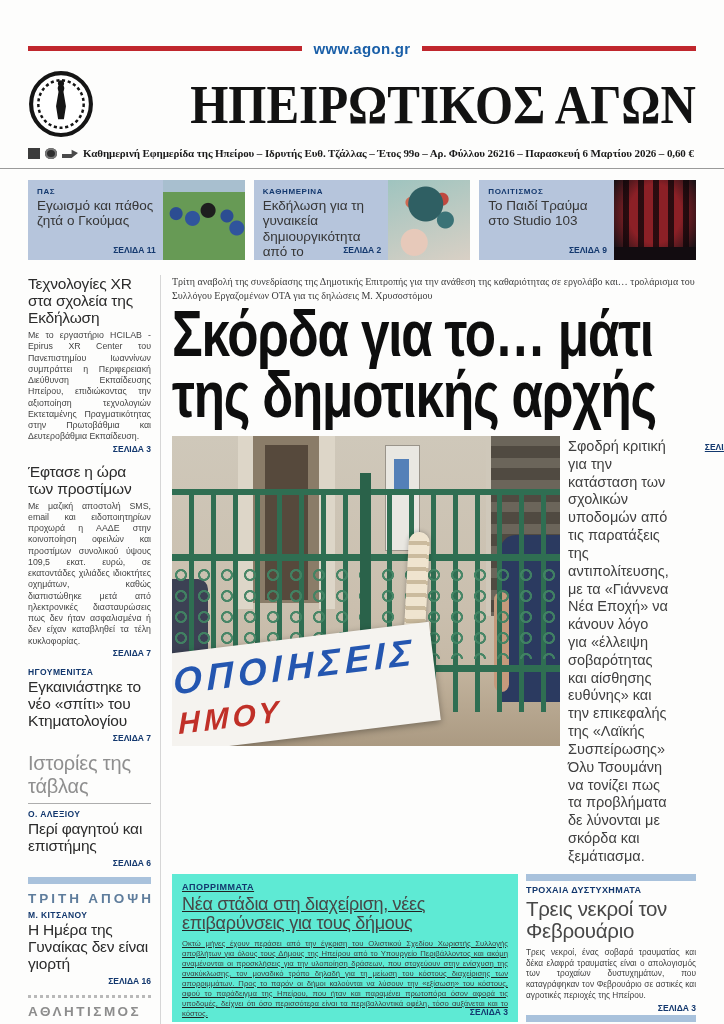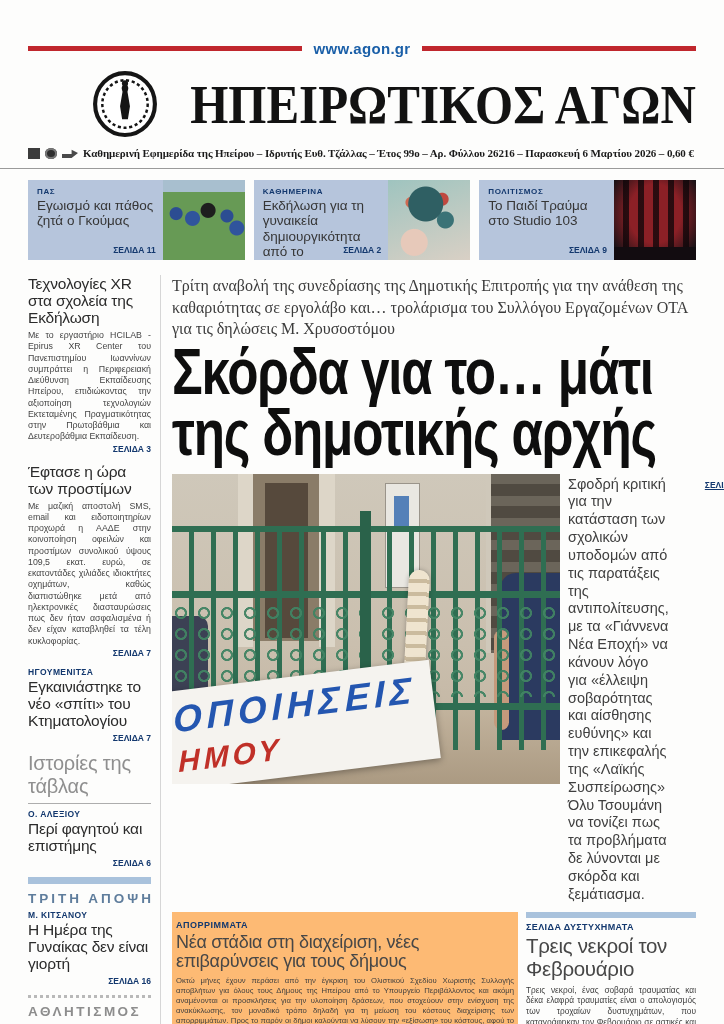--- a/index.html
+++ b/index.html
@@ -7,21 +7,21 @@
   body { font-family:"Liberation Sans", sans-serif; }
   .page {
     width:724px; height:1024px; margin:0 auto; background:#fdfdfc; color:#222;
     position:relative; overflow:hidden;
   }
   
   .topbar { display:flex; align-items:center; gap:12px; padding:40px 28px 0; }
   .redline { flex:1; height:5px; background:#c0272d; }
   .siteurl { font-weight:bold; font-size:15px; color:#1a5fa8; letter-spacing:.3px; }
   
-  .masthead { display:flex; align-items:center; justify-content:flex-end; gap:32px; padding:12px 28px 4px; }
+  .masthead { display:flex; align-items:center; justify-content:space-between; gap:32px; padding:12px 28px 4px; }
   .logo { width:66px; height:70px; flex-shrink:0; }
   .mast-title {
     font-family:"Liberation Serif", serif; font-weight:bold; font-size:49px; color:#121212;
     letter-spacing:0; white-space:nowrap; transform:scaleY(1.12); transform-origin:center;
   }
   
   .dateline { display:flex; align-items:center; gap:5px; padding:4px 28px 9px; border-bottom:1px solid #9a9a9a; }
   .stamp { display:inline-block; width:12px; height:11px; background:#3c3c3c; position:relative; }
   .stamp.s2 { border-radius:50%; background:#2e2e2e; box-shadow:inset 0 0 0 2px #777; }
   .stamp.s3 { background:#4a4a4a; clip-path:polygon(0 60%,60% 60%,60% 20%,100% 50%,60% 95%,0 95%); width:16px; }
@@ -61,21 +61,21 @@
   .lc-kicker { font-size:8.5px; font-weight:bold; color:#13386e; letter-spacing:.4px; margin-bottom:1px; }
   .lc-title { font-size:15.5px; line-height:1.1; color:#2b2b2b; letter-spacing:-.2px; margin-bottom:4px; }
   .lc-body { font-size:8.8px; line-height:1.28; color:#454545; text-align:justify; }
   .lc-page { text-align:right; font-size:8.5px; font-weight:bold; color:#13386e; margin-top:1px; }
   .lc-colhead { font-size:20px; line-height:1.12; color:#8f8f8f; border-bottom:1px solid #adadad; padding-bottom:6px; margin-bottom:5px; letter-spacing:-.2px; }
   .bluebar { height:7px; background:#a9c2dc; margin:7px 0; }
   .lc-section-blue { font-size:13.5px; font-weight:bold; color:#5f7d9c; letter-spacing:3px; margin:4px 0 4px; white-space:nowrap; }
   .lc-section-gray { font-size:13.5px; font-weight:bold; color:#8d8d8d; letter-spacing:2.5px; margin:4px 0 4px; white-space:nowrap; }
   .dotted { border-top:3px dotted #b9b9b9; margin:8px 0 6px; }
   
-  .deck { font-family:"Liberation Serif", serif; font-size:16px; line-height:1.35; color:#3c3c3c; margin-bottom:2px; }
+  .deck { font-family:"Liberation Serif", serif; font-size:10px; line-height:1.35; color:#3c3c3c; margin-bottom:2px; }
   .headline { color:#0e0e0e; }
   .headline .hline {
     font-weight:bold; font-size:64px; line-height:.96; letter-spacing:-1.5px;
     white-space:nowrap; transform:scaleX(.8); transform-origin:left center; width:125%;
   }
   
   .photo-row { display:flex; gap:8px; margin-top:9px; }
   .photo { width:388px; height:310px; flex-shrink:0; position:relative; overflow:hidden;
            background:linear-gradient(180deg,#cfc8ba 0%,#cabfae 55%,#bfb19c 100%); }
   .ph-pilaster-l { position:absolute; left:17%; top:0; width:4%; height:56%; background:#ddd6c8; }
@@ -105,21 +105,21 @@
   .ph-banner { position:absolute; left:-4%; bottom:-3%; width:74%; height:32%; background:#f5f3ef;
                transform:rotate(-7deg); transform-origin:left bottom; box-shadow:0 2px 7px rgba(0,0,0,.35);
                overflow:hidden; padding:8px 4px 0 26px; }
   .ph-banner-l1 { font-weight:bold; font-style:italic; font-size:37px; color:#2456b0; letter-spacing:5px; white-space:nowrap; transform:skewX(-6deg); }
   .ph-banner-l2 { font-weight:bold; font-style:italic; font-size:30px; color:#c03028; letter-spacing:4px; white-space:nowrap; transform:skewX(-6deg); margin-top:4px; }
   .side-col { flex:1; min-width:0; display:flex; flex-direction:row; padding-top:2px;gap:36px; }
   .side-text { font-size:14.5px; line-height:1.23; color:#3f3f3f; }
   .side-page { text-align:right; font-size:8.5px; font-weight:bold; color:#13386e; margin-top:4px;text-decoration:underline; }
   
   .bottom-row { display:flex; gap:8px; margin-top:8px; align-items:stretch; height:148px; }
-  .waste-box { flex:1; background:#fdba74; padding:8px 4px 6px; position:relative; min-width:0; }
+  .waste-box { flex:1; background:#5eead4; padding:8px 10px 6px; position:relative; min-width:0;text-decoration:underline; }
   .wb-kicker { font-size:9px; font-weight:bold; color:#13386e; letter-spacing:.5px; }
   .wb-title { font-size:18px; line-height:1.08; color:#474747; letter-spacing:-.3px; margin:3px 0 5px; }
   .wb-body { font-size:7.7px; line-height:1.3; color:#3e3e3e; text-align:justify; }
   .wb-page { position:absolute; right:10px; bottom:5px; font-size:8.5px; font-weight:bold; color:#13386e; }
   .acc-col { width:170px; flex-shrink:0; display:flex; flex-direction:column; }
   .acc-bar { height:8px; background:#a9c2dc; }
   .acc-mid { flex:1; padding:4px 0 2px; position:relative; }
   .acc-kicker { font-size:9px; font-weight:bold; color:#13386e; letter-spacing:.4px; }
   .acc-title { font-size:20.5px; line-height:1.08; color:#474747; letter-spacing:-.3px; margin:3px 0 5px; }
   .acc-body { font-size:8.3px; line-height:1.3; color:#3e3e3e; text-align:justify; }
@@ -259,21 +259,21 @@
       <div class="bottom-row">
         <div class="waste-box">
           <div class="wb-kicker">ΑΠΟΡΡΙΜΜΑΤΑ</div>
           <div class="wb-title">Νέα στάδια στη διαχείριση, νέες επιβαρύνσεις για τους δήμους</div>
           <div class="wb-body">Οκτώ μήνες έχουν περάσει από την έγκριση του Ολιστικού Σχεδίου Χωριστής Συλλογής αποβλήτων για όλους τους Δήμους της Ηπείρου από το Υπουργείο Περιβάλλοντος και ακόμη αναμένονται οι προσκλήσεις για την υλοποίηση δράσεων, που στοχεύουν στην ενίσχυση της ανακύκλωσης, τον μοναδικό τρόπο δηλαδή για τη μείωση του κόστους διαχείρισης των απορριμμάτων. Προς το παρόν οι δήμοι καλούνται να λύσουν την «εξίσωση» του κόστους, αφού το παράδειγμα της Ηπείρου, που ήταν και παραμένει πρωτοπόρα όσον αφορά τις υποδομές, δείχνει ότι όσο περισσότερα είναι τα περιβαλλοντικά οφέλη, τόσο αυξάνεται και το κόστος.</div>
           <div class="wb-page">ΣΕΛΙΔΑ 3</div>
         </div>
         <div class="acc-col">
           <div class="acc-bar"></div>
           <div class="acc-mid">
-            <div class="acc-kicker">ΣΕΛΙΔΑ ΔΥΣΤΥΧΗΜΑΤΑ</div>
+            <div class="acc-kicker">ΤΡΟΧΑΙΑ ΔΥΣΤΥΧΗΜΑΤΑ</div>
             <div class="acc-title">Τρεις νεκροί τον Φεβρουάριο</div>
             <div class="acc-body">Τρεις νεκροί, ένας σοβαρά τραυματίας και δέκα ελαφρά τραυματίες είναι ο απολογισμός των τροχαίων δυστυχημάτων, που καταγράφηκαν τον Φεβρουάριο σε αστικές και αγροτικές περιοχές της Ηπείρου.</div>
             <div class="acc-page">ΣΕΛΙΔΑ 3</div>
           </div>
           <div class="acc-bar"></div>
         </div>
       </div>
     </div>
   </div>
 

